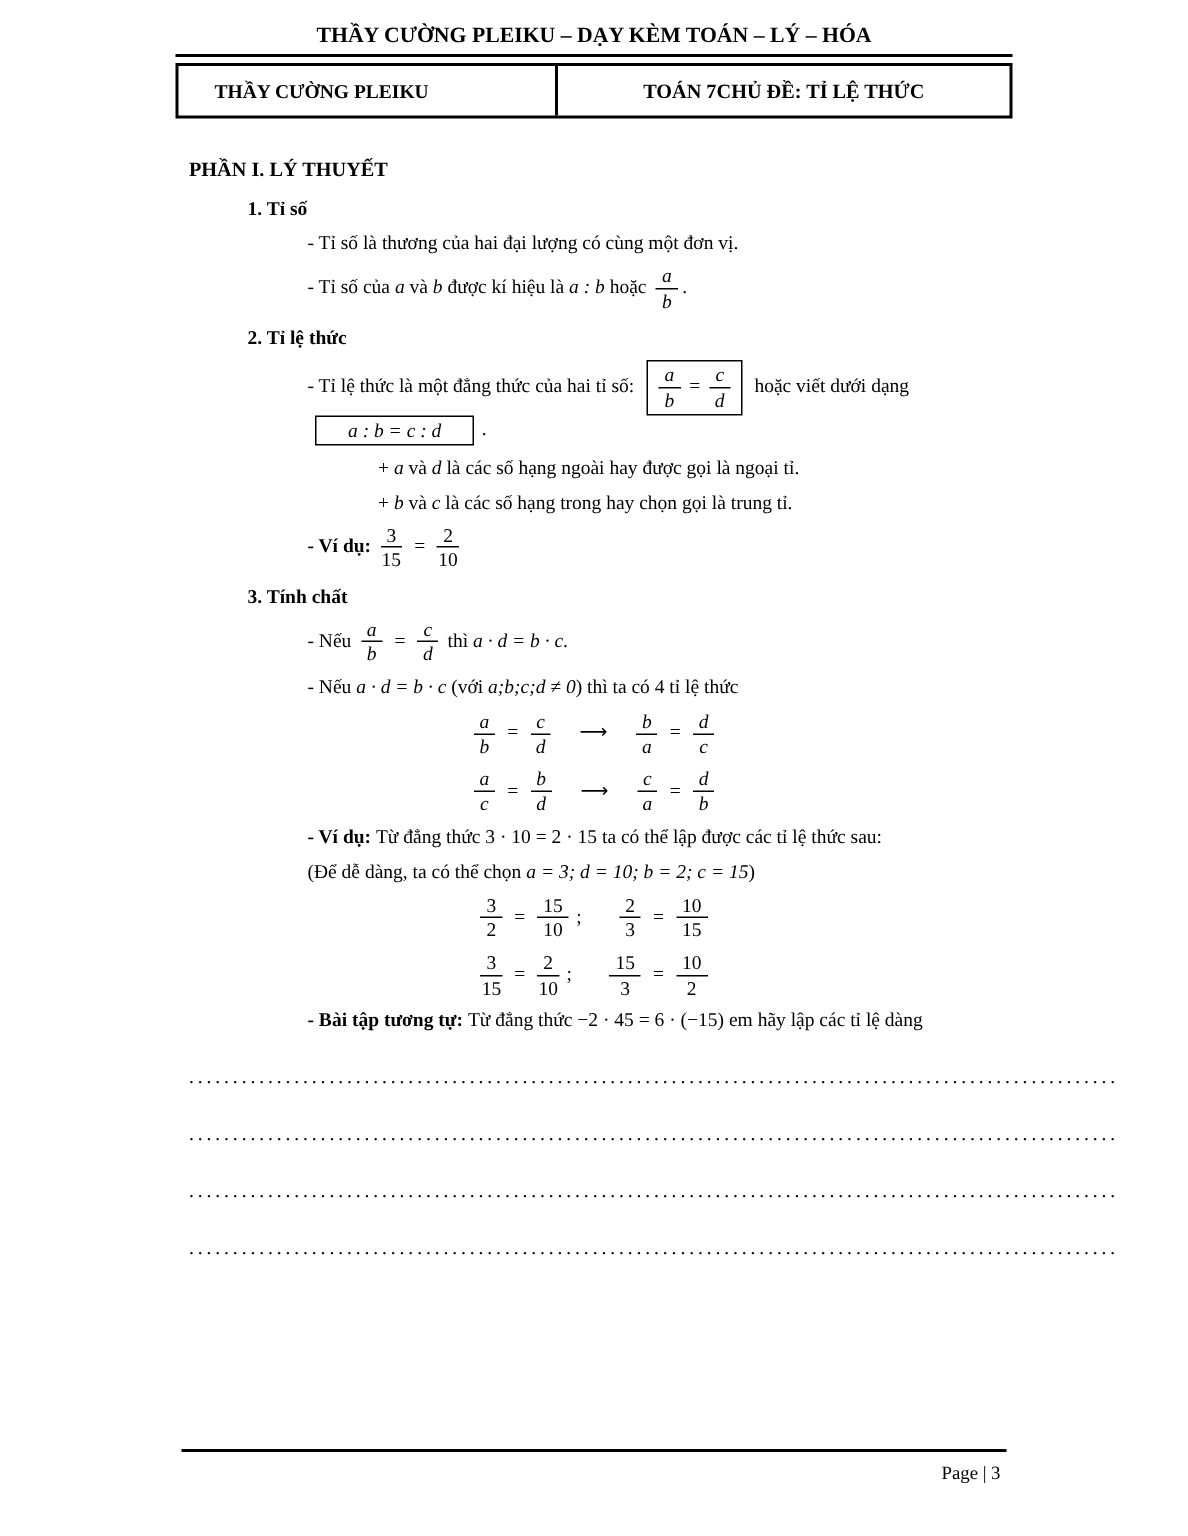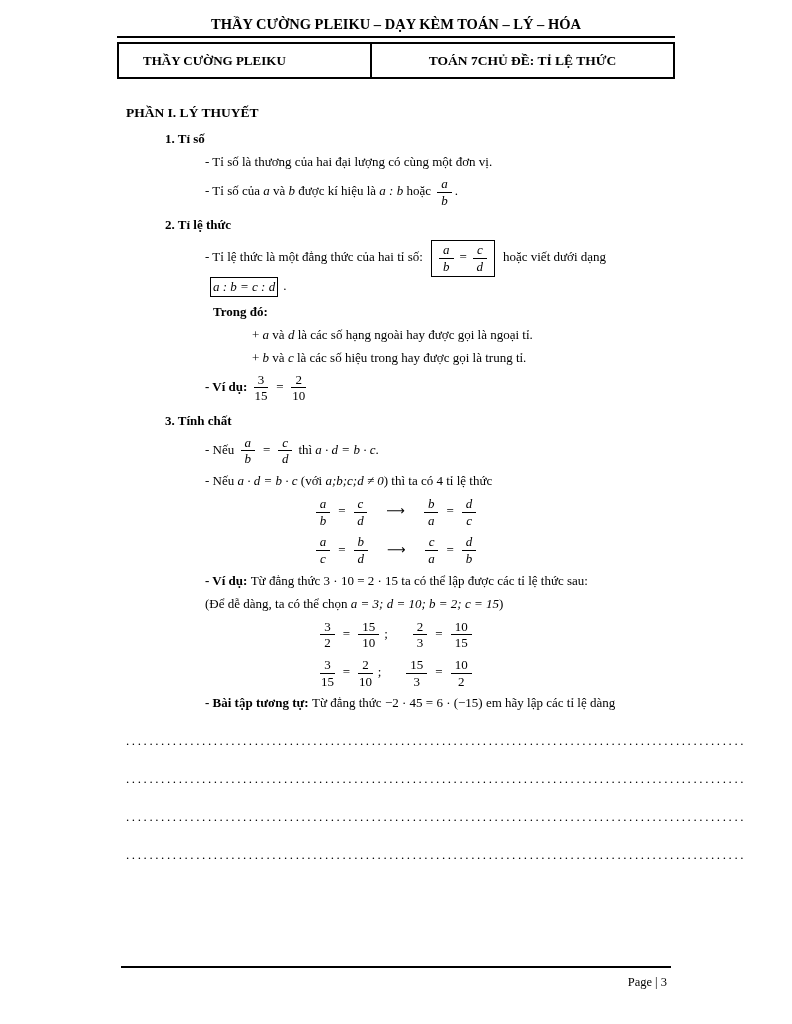--- a/index.html
+++ b/index.html
@@ -29,21 +29,21 @@
   .line { margin:7px 0 0 86px; }
   .line.trong { margin-left:94px; font-weight:700; }
   .line.indent3 { margin-left:133px; }
   .eq-center { text-align:center; margin-top:8px; margin-left:0; }
   .mi { font-style:italic; }
   .bold { font-weight:700; }
   .frac { display:inline-block; vertical-align:middle; text-align:center; line-height:1.05; margin:0 3px; }
   .frac .fnum { display:block; padding:0 4px 1px; border-bottom:1px solid #000; }
   .frac .fden { display:block; padding-top:1px; }
   .boxed { display:inline-block; border:1px solid #000; padding:2px 4px; margin:0 5px; vertical-align:middle; }
-  .boxed2 { display:inline-block; border:1px solid #000; padding:1px 2px; margin:0 5px; vertical-align:middle; }
+  .boxed2 { display:inline-block; border:1px solid #000; padding:1px 21px; margin:0 5px; vertical-align:middle; }
   .eqs { margin:0 5px; }
   .boxed .eqs { margin:0 3px; }
   .arrow { margin:0 16px; font-family:"DejaVu Sans",sans-serif; }
   .sep { margin:0 22px 0 2px; }
   .dots-line {
     margin:22px 0 0 7px; width:634px; overflow:hidden; white-space:nowrap;
     letter-spacing:2.6px; line-height:16px;
   }
   .footer-rule { position:absolute; left:74px; right:74px; bottom:56px; border-top:2px solid #000; }
   .footer-text { position:absolute; right:78px; bottom:34px; font-size:12.5px; }
@@ -74,25 +74,24 @@
     <div class="line">
       <span>- Tỉ số là thương của hai đại lượng có cùng một đơn vị.</span>
     </div>
 
     <div class="line"><span>- Tỉ số của </span><span class="mi">a</span><span> và </span><span class="mi">b</span><span> được kí hiệu là </span><span class="mi">a : b</span><span> hoặc </span><span class="frac mi"><span class="fnum">a</span><span class="fden">b</span></span><span>.</span></div>
 
     <div class="sec-title">2. Tỉ lệ thức</div>
 
     <div class="line"><span>- Tỉ lệ thức là một đẳng thức của hai tỉ số: </span><span class="boxed"><span class="frac mi"><span class="fnum">a</span><span class="fden">b</span></span><span class="eqs">=</span><span class="frac mi"><span class="fnum">c</span><span class="fden">d</span></span></span><span> hoặc viết dưới dạng </span><span class="boxed2 mi">a : b = c : d</span><span>.</span></div>
 
-    <div class="line trong">Trong đó:</div>
 
     <div class="line indent3"><span>+ </span><span class="mi">a</span><span> và </span><span class="mi">d</span><span> là các số hạng ngoài hay được gọi là ngoại tỉ.</span></div>
 
-    <div class="line indent3"><span>+ </span><span class="mi">b</span><span> và </span><span class="mi">c</span><span> là các số hiệu trong hay được gọi là trung tỉ.</span></div>
+    <div class="line indent3"><span>+ </span><span class="mi">b</span><span> và </span><span class="mi">c</span><span> là các số hạng trong hay chọn gọi là trung tỉ.</span></div>
 
     <div class="line"><span class="bold">- Ví dụ: </span><span class="frac"><span class="fnum">3</span><span class="fden">15</span></span><span class="eqs">=</span><span class="frac"><span class="fnum">2</span><span class="fden">10</span></span></div>
 
     <div class="sec-title">3. Tính chất</div>
 
     <div class="line"><span>- Nếu </span><span class="frac mi"><span class="fnum">a</span><span class="fden">b</span></span><span class="eqs">=</span><span class="frac mi"><span class="fnum">c</span><span class="fden">d</span></span><span> thì </span><span class="mi">a · d = b · c</span><span>.</span></div>
 
     <div class="line"><span>- Nếu </span><span class="mi">a · d = b · c</span><span> (với </span><span class="mi">a;b;c;d ≠ 0</span><span>) thì ta có 4 tỉ lệ thức</span></div>
 
     <div class="line eq-center"><span class="frac mi"><span class="fnum">a</span><span class="fden">b</span></span><span class="eqs">=</span><span class="frac mi"><span class="fnum">c</span><span class="fden">d</span></span><span class="arrow">⟶</span><span class="frac mi"><span class="fnum">b</span><span class="fden">a</span></span><span class="eqs">=</span><span class="frac mi"><span class="fnum">d</span><span class="fden">c</span></span></div>

